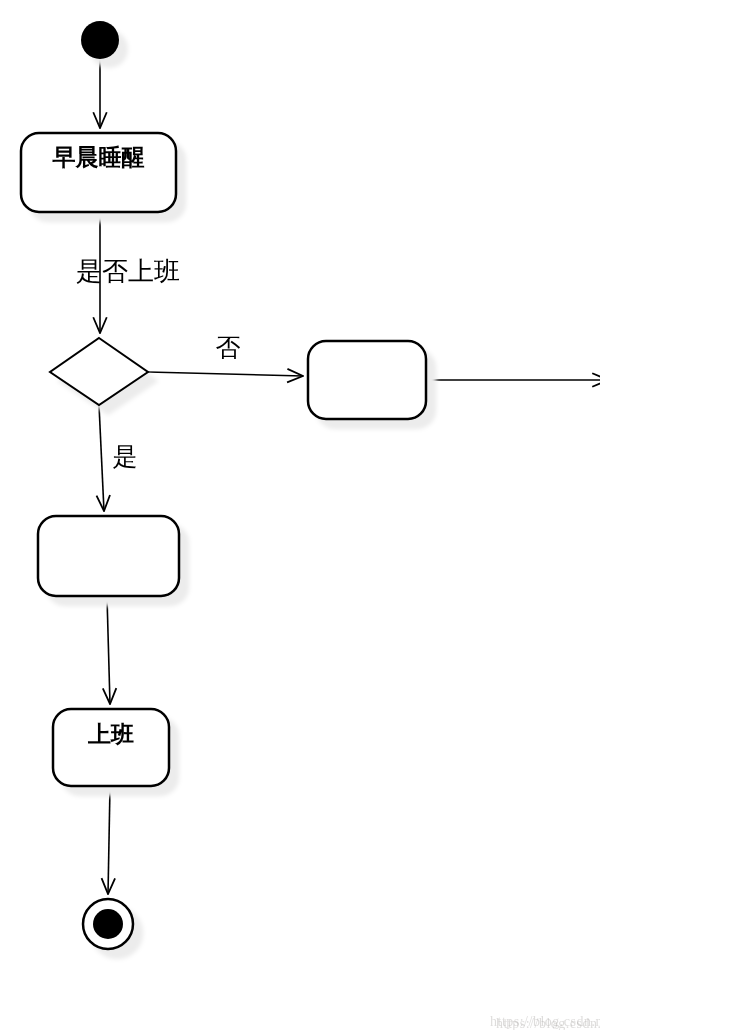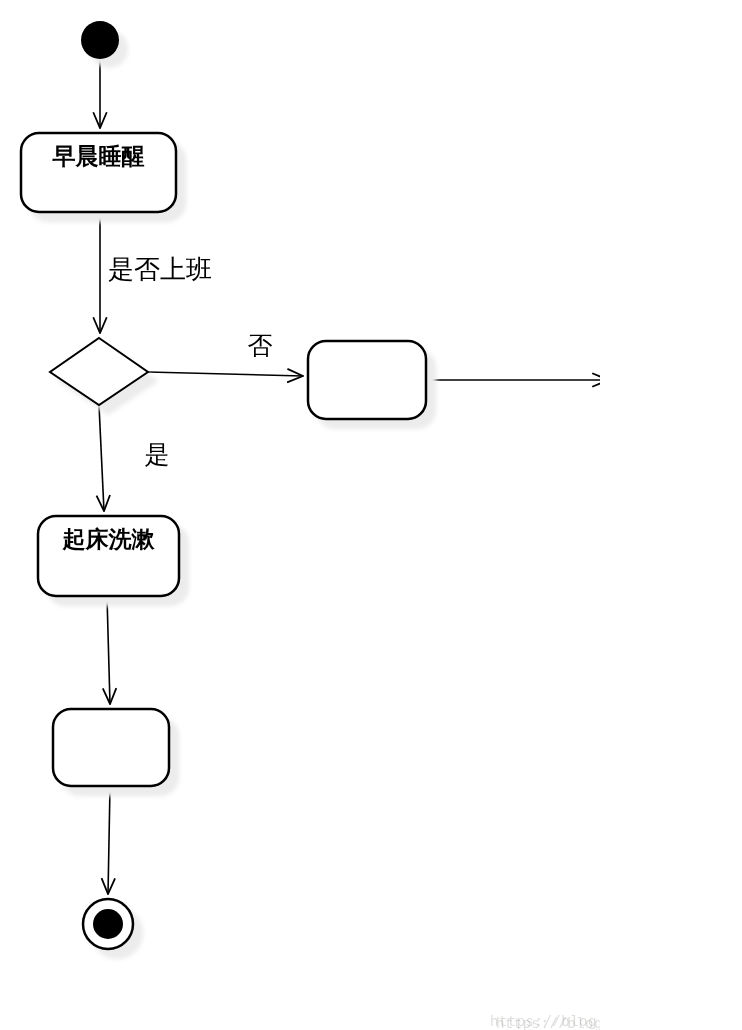--- a/index.html
+++ b/index.html
@@ -1,27 +1,27 @@
 <!DOCTYPE html>
 <html><head>
 <meta charset="utf-8">
 <style>
   html,body{margin:0;padding:0;background:#ffffff;}
   .page{
     position:relative;width:600px;height:1030px;background:#ffffff;overflow:hidden;
-    font-family:Liberation Mono, monospace;color:#000;
+    font-family:Liberation Serif, serif;color:#000;
   }
   svg.shapes{position:absolute;left:0;top:0;}
   .sh{filter:drop-shadow(9px 9px 2px #ececec);}
   .lbl{
     position:absolute;text-align:center;color:#000;line-height:1.15;
     white-space:nowrap;pointer-events:none;
   }
   .node-lbl{font-weight:bold;font-size:23px;}
-  .edge-lbl{font-weight:normal;font-size:25px;margin-left:32px;}
+  .edge-lbl{font-weight:normal;font-size:25px;}
   #lbl-wake {left:21px;  top:145px; width:155px;}
   #lbl-sleep{left:308px; top:350px; width:118px;}
   #lbl-wash {left:38px;  top:528px; width:141px;}
   #lbl-work {left:53px;  top:722px; width:116px;}
   #lbl-guard{left:71px;  top:257px; width:114px; font-size:26px;}
   #lbl-no   {left:211px; top:334px; width:34px;}
   #lbl-yes  {left:108px; top:443px; width:34px;}
   .watermark{position:absolute;left:0;top:14px;width:742px;height:1030px;pointer-events:none;}
   .wm{
     position:absolute;font-size:14px;letter-spacing:0.5px;
@@ -69,21 +69,21 @@
       <circle cx="635" cy="380" r="15" fill="#000000"></circle>
     </g>
 
     <g class="sh">
       <circle cx="108" cy="924" r="25" fill="#ffffff" stroke="#000000" stroke-width="2.5"></circle>
       <circle cx="108" cy="924" r="15" fill="#000000"></circle>
     </g>
   </svg>
 
   <div class="lbl node-lbl" id="lbl-wake">早晨睡醒</div>
-  <div class="lbl node-lbl" id="lbl-wash">起床洗漱</div>
+  <div class="lbl node-lbl" id="lbl-work">上班</div>
 
   <div class="lbl edge-lbl" id="lbl-guard">是否上班</div>
   <div class="lbl edge-lbl" id="lbl-no">否</div>
   <div class="lbl edge-lbl" id="lbl-yes">是</div>
 
   <div class="watermark">
     <span class="wm wm-a">https://blog.csdn.net/qq_42500773</span>
     <span class="wm wm-b">https://blog.csdn.net/qq_42500773</span>
   </div>
 

